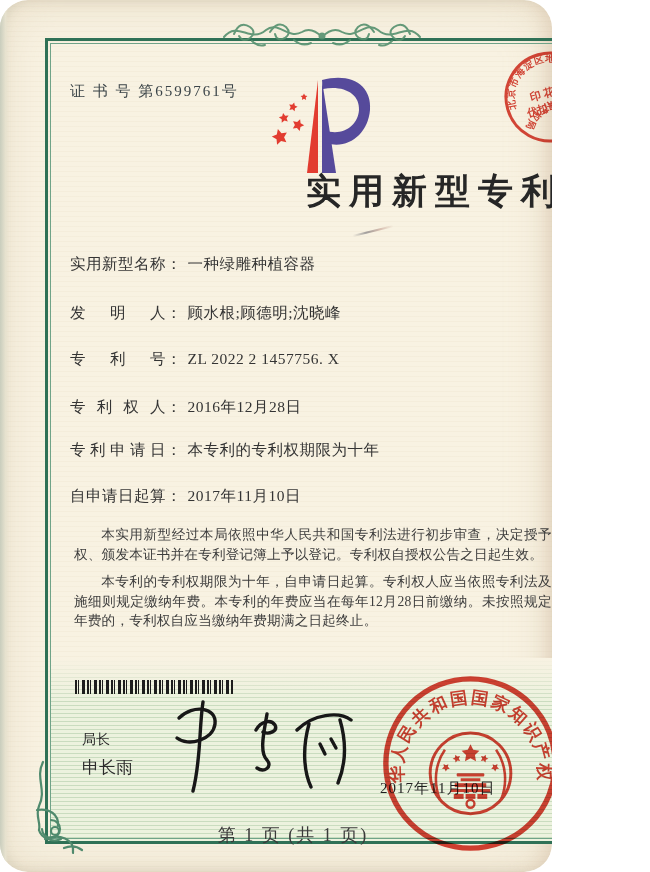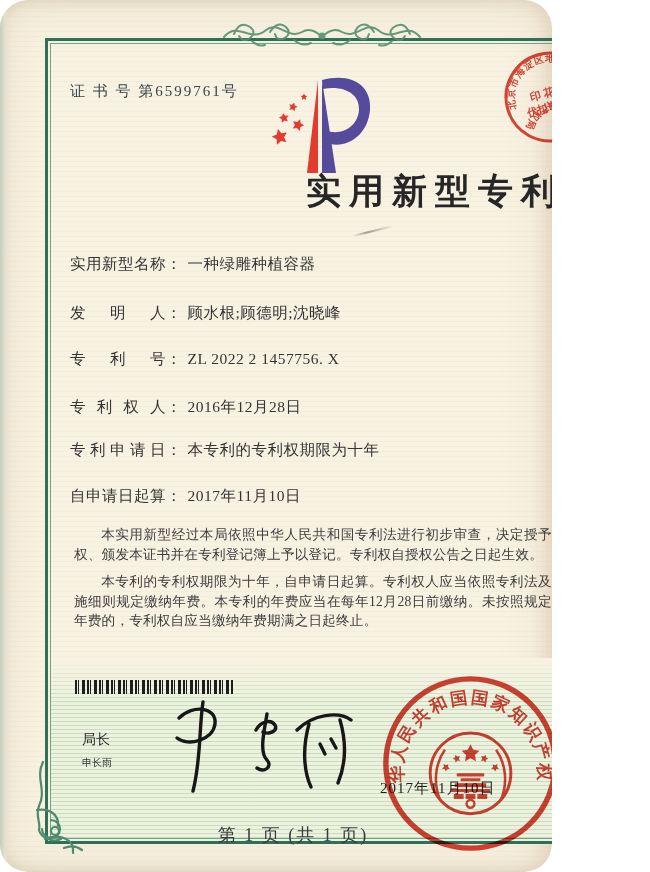--- a/index.html
+++ b/index.html
@@ -34,21 +34,21 @@
   .field .lbl{display:inline-block;width:96px;text-align:justify;text-align-last:justify;letter-spacing:.5px;}
   .field .col{display:inline-block;}
   .field .val{margin-left:6px;letter-spacing:.5px;}
   .f0{top:254px}.f1{top:303px}.f2{top:349px}.f3{top:397px}.f4{top:440px}.f5{top:486px}
   .body-text{position:absolute;left:66px;top:517px;width:522px;color:#3c3c3c;}
   .body-text p{margin:8px;font-size:13.6px;line-height:19.5px;text-indent:2em;text-align:justify;letter-spacing:.2px;}
   
   .barcode{position:absolute;left:75px;top:680px;width:158px;height:14px;
     background:repeating-linear-gradient(90deg,#1d1d1d 0 2px,rgba(0,0,0,0) 2px 3px,#1d1d1d 3px 4px,rgba(0,0,0,0) 4px 7px,#1d1d1d 7px 10px,rgba(0,0,0,0) 10px 12px);}
   .role{position:absolute;left:82px;top:731px;font-size:14px;color:#2c2c2c;font-family:"Liberation Sans",sans-serif;}
-  .role-name{position:absolute;left:82px;top:756px;font-size:10px;color:#2c2c2c;font-family:"Liberation Sans",sans-serif;}
+  .role-name{position:absolute;left:82px;top:756px;font-size:17px;color:#2c2c2c;font-family:"Liberation Sans",sans-serif;}
   .sig{position:absolute;left:163px;top:694px;z-index:5;}
   .seal-date{position:absolute;left:380px;top:779px;font-size:15px;letter-spacing:1px;color:#1f1f1f;z-index:3;}
   .office-seal{position:absolute;left:377px;top:670px;z-index:4;mix-blend-mode:multiply;opacity:.95;}
   .tax-stamp{position:absolute;left:500px;top:47px;transform:rotate(-16deg);mix-blend-mode:multiply;opacity:.92;}
   .footer{position:absolute;left:0;top:823px;width:586px;text-align:center;font-size:18px;letter-spacing:2px;color:#3a3a3a;z-index:5;}
   .logo{position:absolute;left:260px;top:70px;}
   .orn-top{position:absolute;left:222px;top:10px;}
   .orn-bl{position:absolute;left:30px;top:760px;z-index:6;}
   .orn-br{position:absolute;left:568px;top:752px;z-index:6;transform:scaleX(-1);}
 </style>

